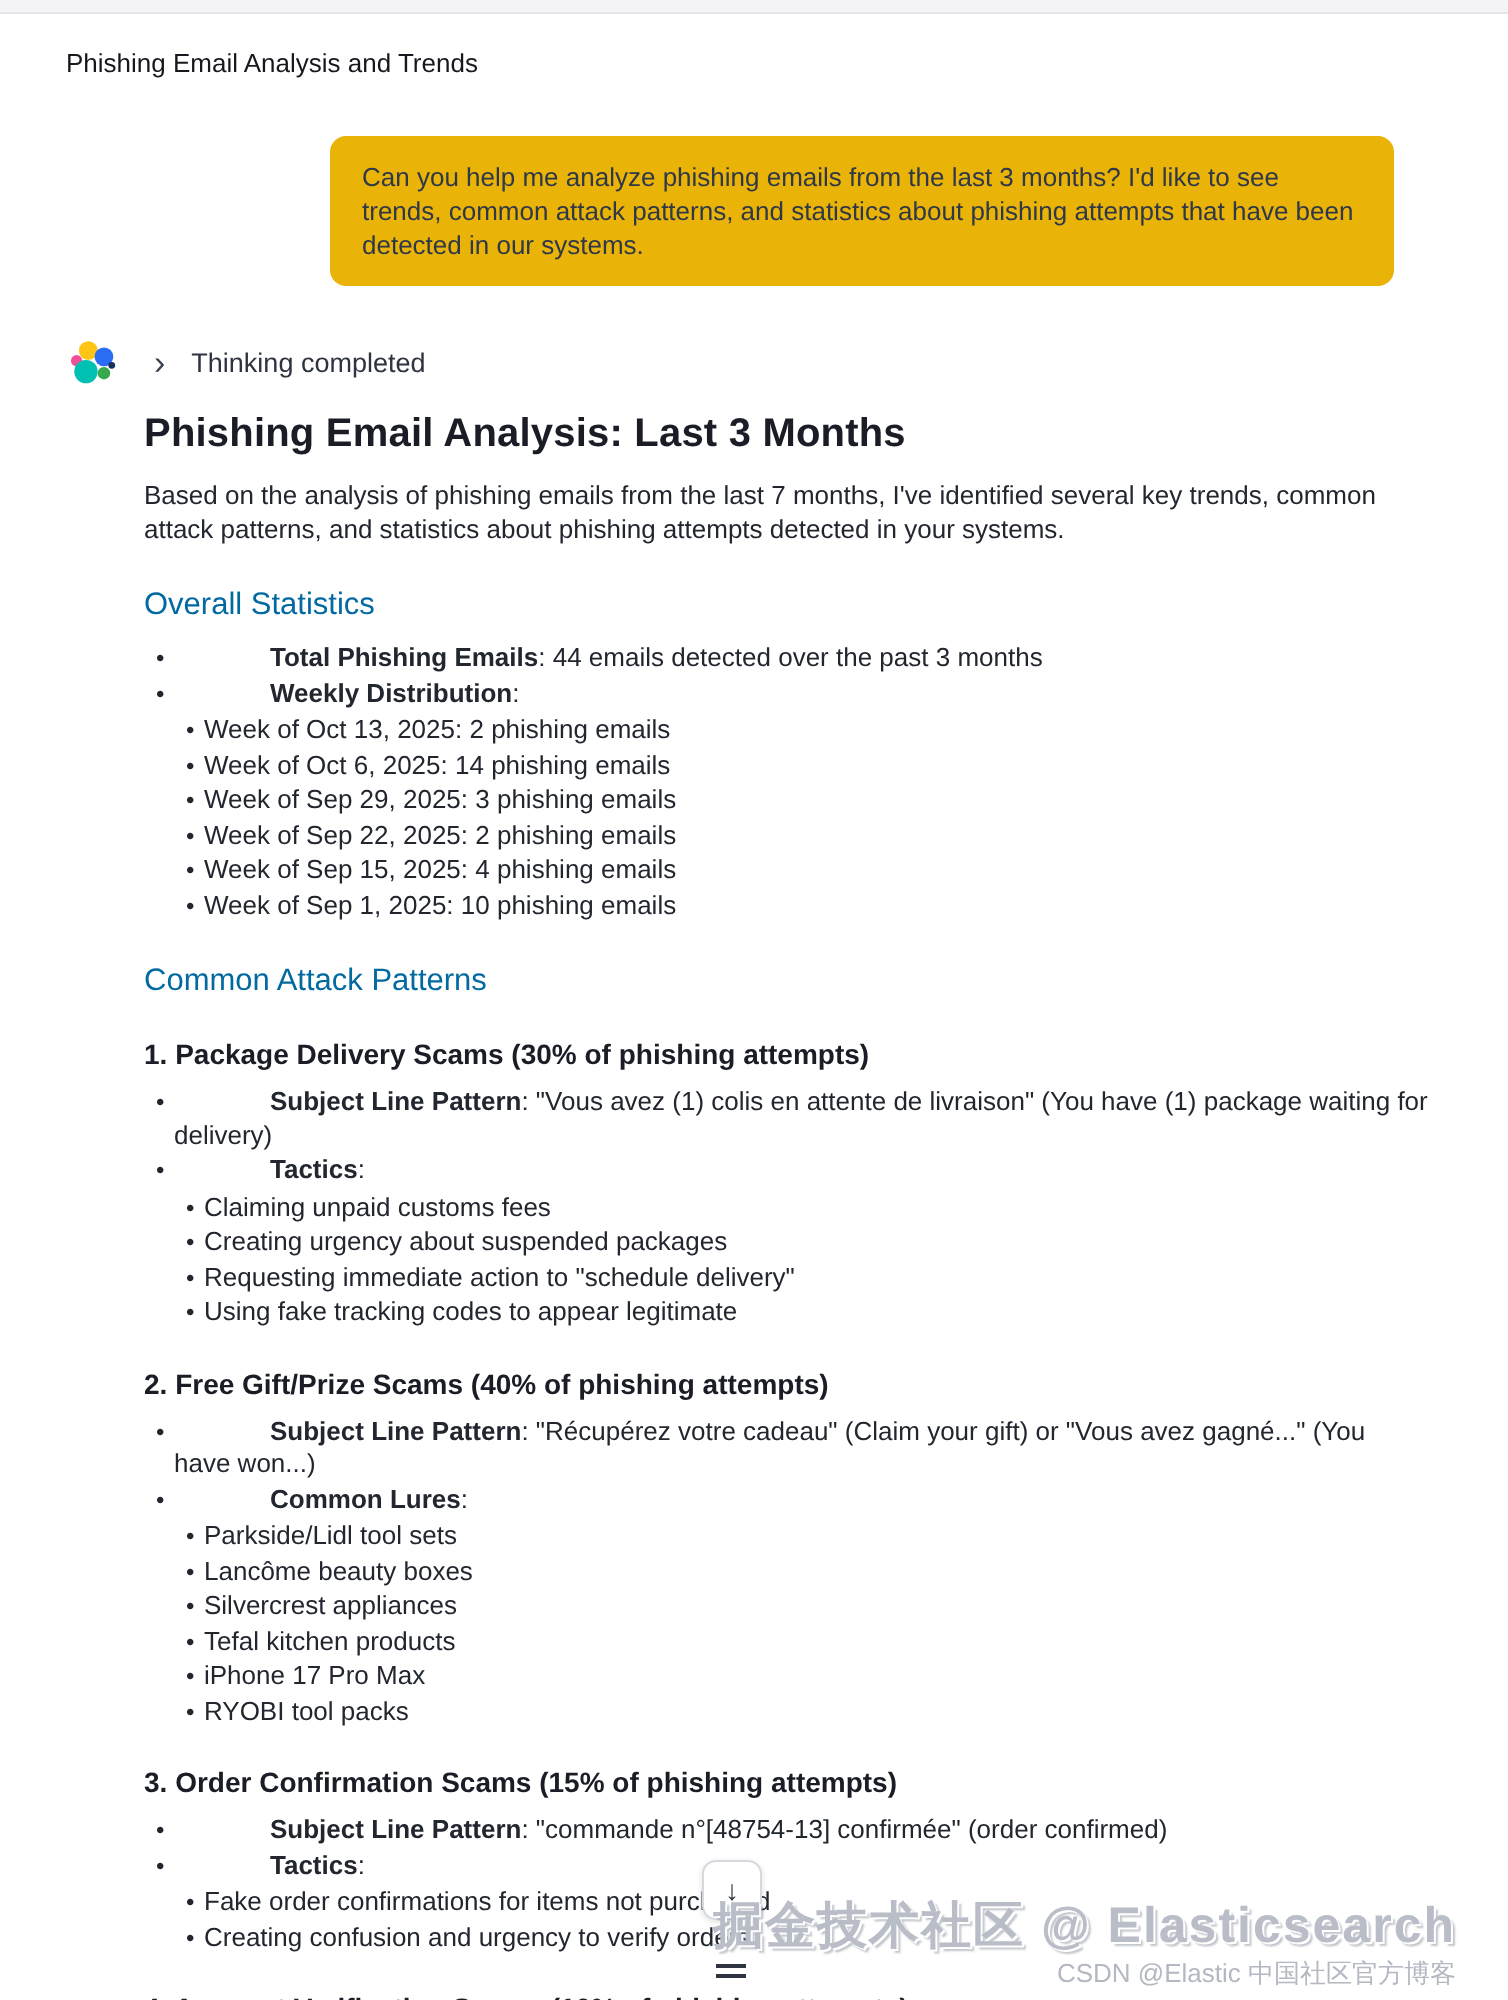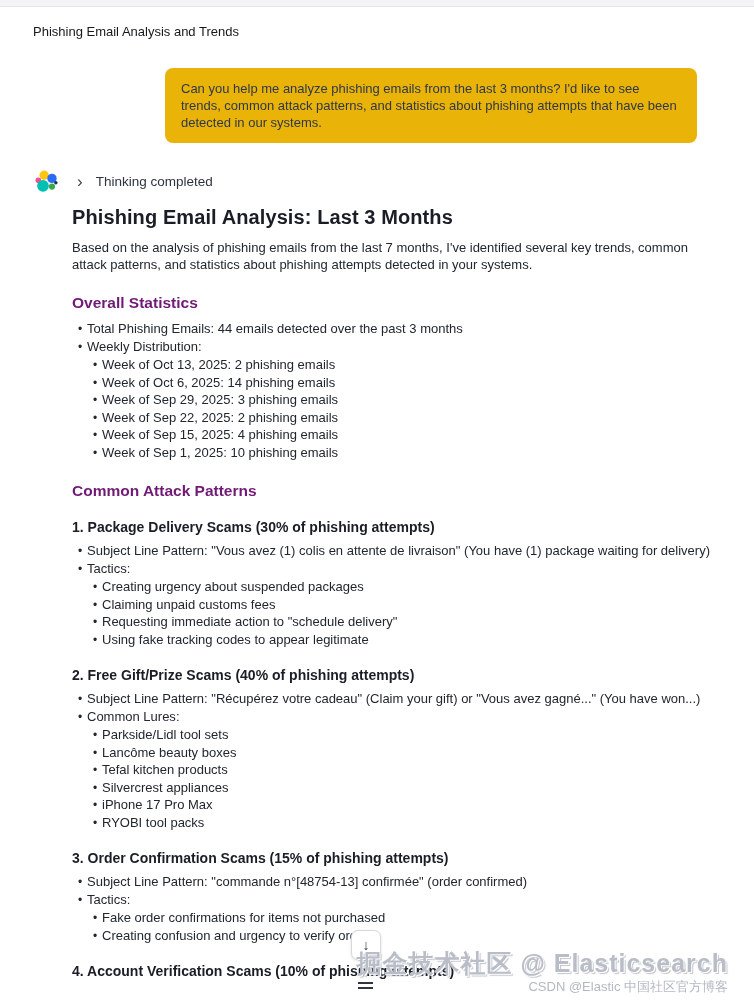--- a/index.html
+++ b/index.html
@@ -58,22 +58,22 @@
     margin: 2px 0 10px;
     letter-spacing: .1px;
   }
   .md p {
     font-size: 13px;
     line-height: 17px;
     margin-bottom: 14px;
   }
   .md h2 {
     font-size: 15.5px;
-    font-weight: 700;
-    color: #701a75;
+    font-weight: 400;
+    color: #0369a1;
     margin: 21px 0 9px;
   }
   .md h3 {
     font-size: 14px;
     font-weight: 700;
     color: #1a1d26;
     margin: 19px 0 8px;
   }
   .md ul { list-style: none; padding-left: 6px; margin: 2px 0 12px; }
   .md ul ul { margin: 2px 0 1px; padding-left: 6px; }
@@ -84,21 +84,21 @@
     line-height: 16.5px;
     margin-bottom: 1px;
   }
   .md li::before {
     content: "\2022";
     position: absolute;
     left: 0; top: 0;
     color: #22262f;
     font-size: 12px;
   }
-  .b { font-weight: 400; }
+  .b { font-weight: 700; margin-left: 48px; }
   .scroll-btn {
     position: absolute;
     left: 351px; top: 930px;
     width: 30px; height: 30px;
     background: #ffffff;
     border: 1px solid #d6d9df;
     border-radius: 7px;
     box-shadow: 0 1px 3px rgba(0,0,0,.12);
     font-size: 14px;
     color: #343741;
@@ -184,40 +184,40 @@
   <h2>Common Attack Patterns</h2>
 
   <h3>1. Package Delivery Scams (30% of phishing attempts)</h3>
   <ul>
     <li>
       <span class="b">Subject Line Pattern</span><span>: "Vous avez (1) colis en attente de livraison" (You have (1) package waiting for delivery)</span>
     </li>
     <li>
       <span class="b">Tactics</span><span>:</span>
       <ul>
+        <li>Claiming unpaid customs fees</li>
         <li>Creating urgency about suspended packages</li>
-        <li>Claiming unpaid customs fees</li>
         <li>Requesting immediate action to "schedule delivery"</li>
         <li>Using fake tracking codes to appear legitimate</li>
       </ul>
     </li>
   </ul>
 
   <h3>2. Free Gift/Prize Scams (40% of phishing attempts)</h3>
   <ul>
     <li>
       <span class="b">Subject Line Pattern</span><span>: "Récupérez votre cadeau" (Claim your gift) or "Vous avez gagné..." (You have won...)</span>
     </li>
     <li>
       <span class="b">Common Lures</span><span>:</span>
       <ul>
         <li>Parkside/Lidl tool sets</li>
         <li>Lancôme beauty boxes</li>
+        <li>Silvercrest appliances</li>
         <li>Tefal kitchen products</li>
-        <li>Silvercrest appliances</li>
         <li>iPhone 17 Pro Max</li>
         <li>RYOBI tool packs</li>
       </ul>
     </li>
   </ul>
 
   <h3>3. Order Confirmation Scams (15% of phishing attempts)</h3>
   <ul>
     <li>
       <span class="b">Subject Line Pattern</span><span>: "commande n°[48754-13] confirmée" (order confirmed)</span>

